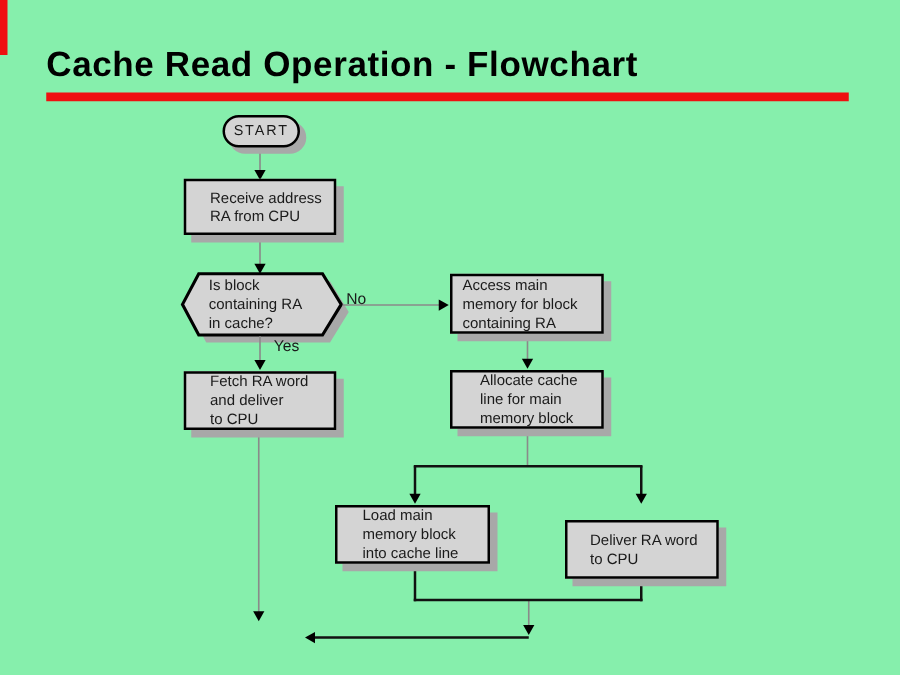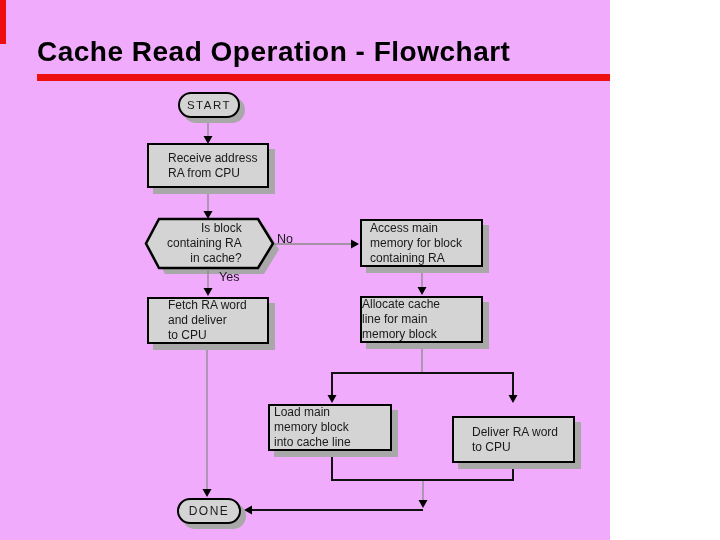--- a/index.html
+++ b/index.html
@@ -1,17 +1,17 @@
 <!DOCTYPE html>
 <html><head>
 <meta charset="utf-8">
 <style>
   html,body { margin:0; padding:0; background:#ffffff; }
   .slide {
-    position:relative; width:610px; height:540px; background:#f0abfc;
+    position:relative; width:720px; height:540px; background:#86efac;
     font-family:"Liberation Sans", sans-serif; overflow:hidden;
   }
   .corner-mark { position:absolute; left:0; top:0; width:6px; height:44px; background:#ee1010; }
   .title {
     position:absolute; left:37px; top:36px; width:660px;
     font-size:28px; font-weight:bold; color:#000000; letter-spacing:0.5px; white-space:nowrap;
   }
   .title-rule { position:absolute; left:37px; top:74px; width:642px; height:7px; background:#ee1010; }
   svg.connectors { position:absolute; left:0; top:0; }
   .gray-edge  { stroke:#8a8a8a; stroke-width:1.3; }
@@ -22,28 +22,28 @@
     display:flex; align-items:center; color:#1a1a1a;
   }
   .process { font-size:12px; line-height:15px; }
   .terminator {
     border-radius:13px; justify-content:center;
     font-size:11.5px; letter-spacing:1.5px; box-shadow:5px 5px 0 #a8a8a8;
   }
   .node-label { white-space:pre-line; }
   .hex-label {
     position:absolute; left:167px; top:221px; font-size:12px; line-height:15px;
-    color:#1a1a1a; white-space:pre-line;text-align:right;
+    color:#1a1a1a; white-space:pre-line;
   }
   .edge-label { position:absolute; font-size:12.5px; color:#1a1a1a; }
   #node-receive  { left:147px; top:143px; width:122px; height:45px; padding-left:19px; }
   #node-access   { left:360px; top:219px; width:123px; height:48px; padding-left:8px; }
   #node-fetch    { left:147px; top:297px; width:122px; height:47px; padding-left:19px; }
-  #node-allocate { left:360px; top:296px; width:123px; height:47px; padding-left:0; }
-  #node-load     { left:268px; top:404px; width:124px; height:47px; padding-left:4px; }
+  #node-allocate { left:360px; top:296px; width:123px; height:47px; padding-left:22px; }
+  #node-load     { left:268px; top:404px; width:124px; height:47px; padding-left:20px; }
   #node-deliver  { left:452px; top:416px; width:123px; height:47px; padding-left:18px; }
   #node-start    { left:178px; top:92px;  width:62px;  height:26px; }
   #node-done     { left:177px; top:498px; width:64px;  height:26px; font-size:12px; }
   #label-no  { left:277px; top:232px;text-align:right; }
   #label-yes { left:219px; top:270px; }
 </style>
 </head>
 <body>
 
 <div class="slide">
@@ -124,17 +124,14 @@
     <span class="node-label">Load main
 memory block
 into cache line</span>
   </div>
 
   <div id="node-deliver" class="node process">
     <span class="node-label">Deliver RA word
 to CPU</span>
   </div>
 
-  <div id="node-done" class="node terminator">
-    <span class="node-label">DONE</span>
-  </div>
 
 </div>
 
 </body></html>

